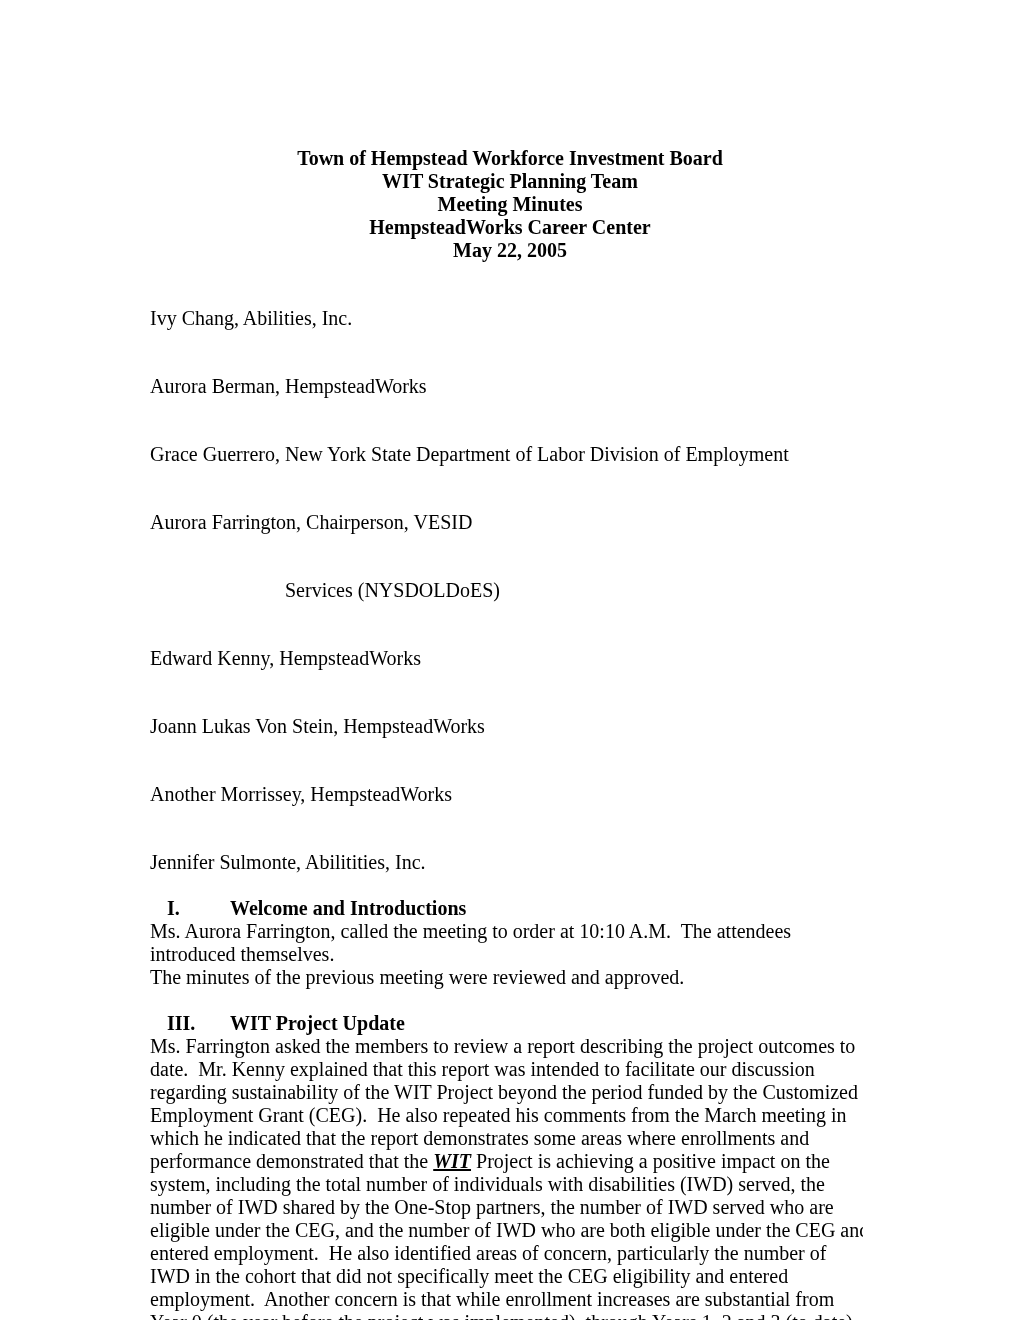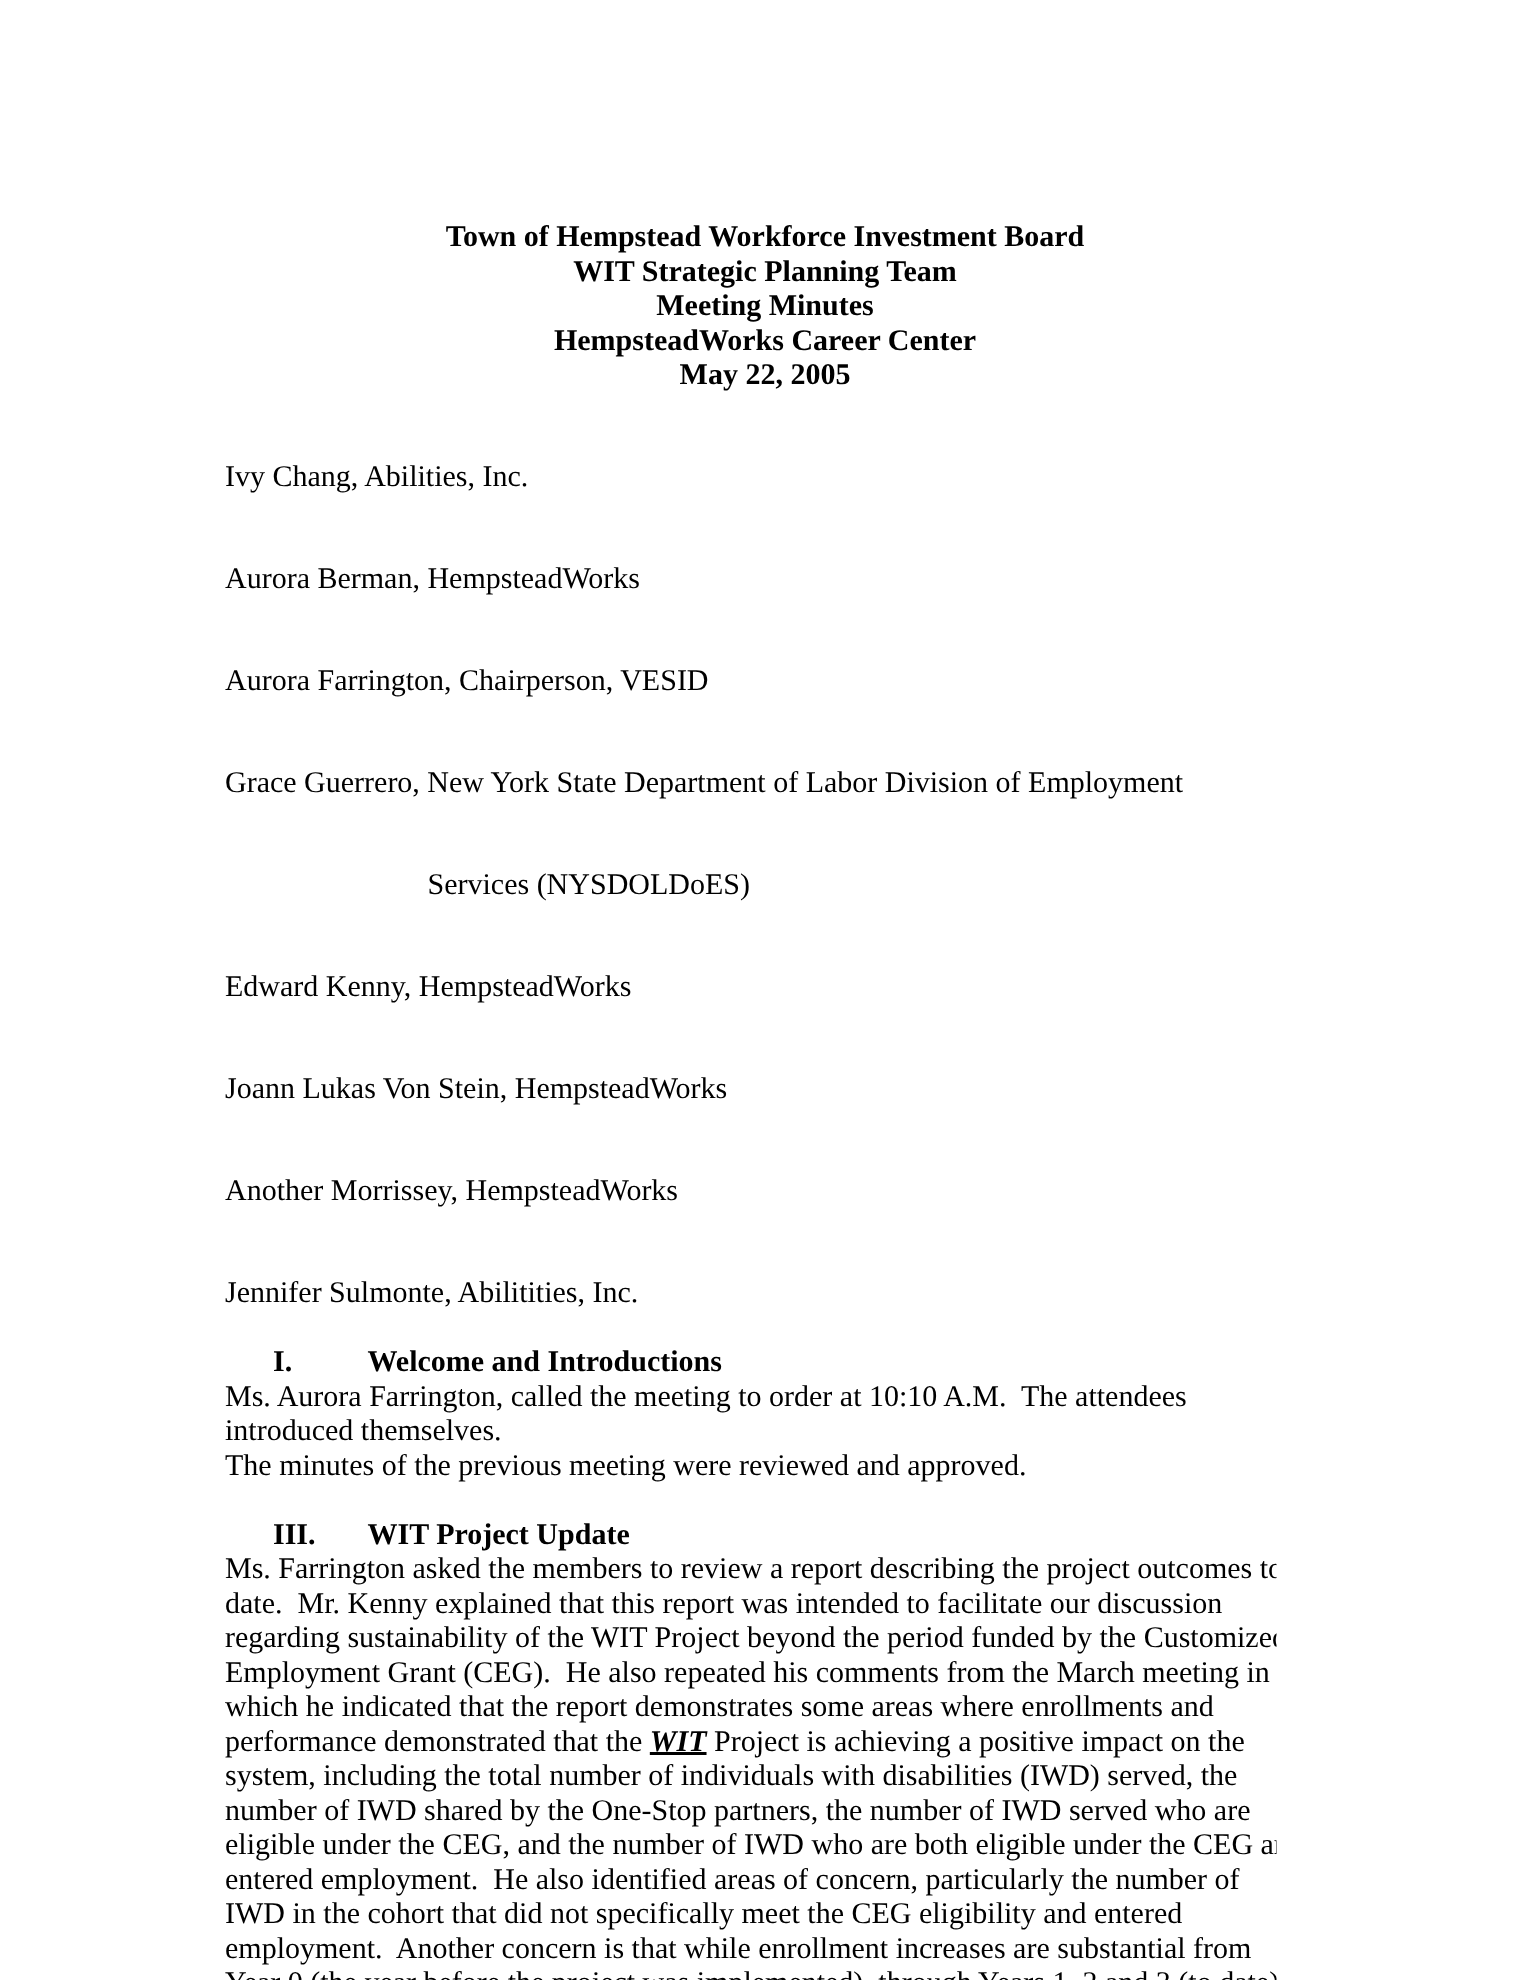--- a/index.html
+++ b/index.html
@@ -6,20 +6,21 @@
     margin: 0;
     padding: 0;
     background: #ffffff;
   }
   .page {
     position: relative;
     width: 851px;
     height: 1320px;
     background: #ffffff;
     overflow: hidden;
+    padding-left: 12px;
   }
   .doc {
     position: absolute;
     left: 150px;
     top: 147px;
     width: 720px;
     font-family: "Liberation Serif", serif;
     font-size: 20px;
     line-height: 23px;
     color: #000000;
@@ -38,21 +39,21 @@
     font-weight: bold;
   }
   .attendee-line {
     white-space: pre-wrap;
     margin-top: 45px;
   }
   .attendee-line.continuation {
     padding-left: 135px;
   }
   .section-heading {
-    margin-left: 32px;
+    margin-left: 17px;
     font-weight: bold;
   }
   .section-heading .numeral {
     display: inline-block;
     min-width: 63px;
   }
   .body-para {
     white-space: pre-wrap;
   }
   .wit-emphasis {
@@ -72,22 +73,22 @@
       <div class="title-line">WIT Strategic Planning Team</div>
       <div class="title-line">Meeting Minutes</div>
       <div class="title-line">HempsteadWorks Career Center</div>
       <div class="title-line">May 22, 2005</div>
     </div>
 
 
     <div class="attendees-list">
       <div class="attendee-line">Ivy Chang, Abilities, Inc.</div>
       <div class="attendee-line">Aurora Berman, HempsteadWorks</div>
+      <div class="attendee-line">Grace Guerrero, New York State Department of Labor Division of Employment</div>
       <div class="attendee-line">Aurora Farrington, Chairperson, VESID</div>
-      <div class="attendee-line">Grace Guerrero, New York State Department of Labor Division of Employment</div>
       <div class="attendee-line continuation">Services (NYSDOLDoES)</div>
       <div class="attendee-line">Edward Kenny, HempsteadWorks</div>
       <div class="attendee-line">Joann Lukas Von Stein, HempsteadWorks</div>
       <div class="attendee-line">Another Morrissey, HempsteadWorks</div>
       <div class="attendee-line">Jennifer Sulmonte, Abilitities, Inc.</div>
     </div>
 
     <div class="section-heading">
       <span class="numeral">I.</span><span class="heading-text">Welcome and Introductions</span>
     </div>

